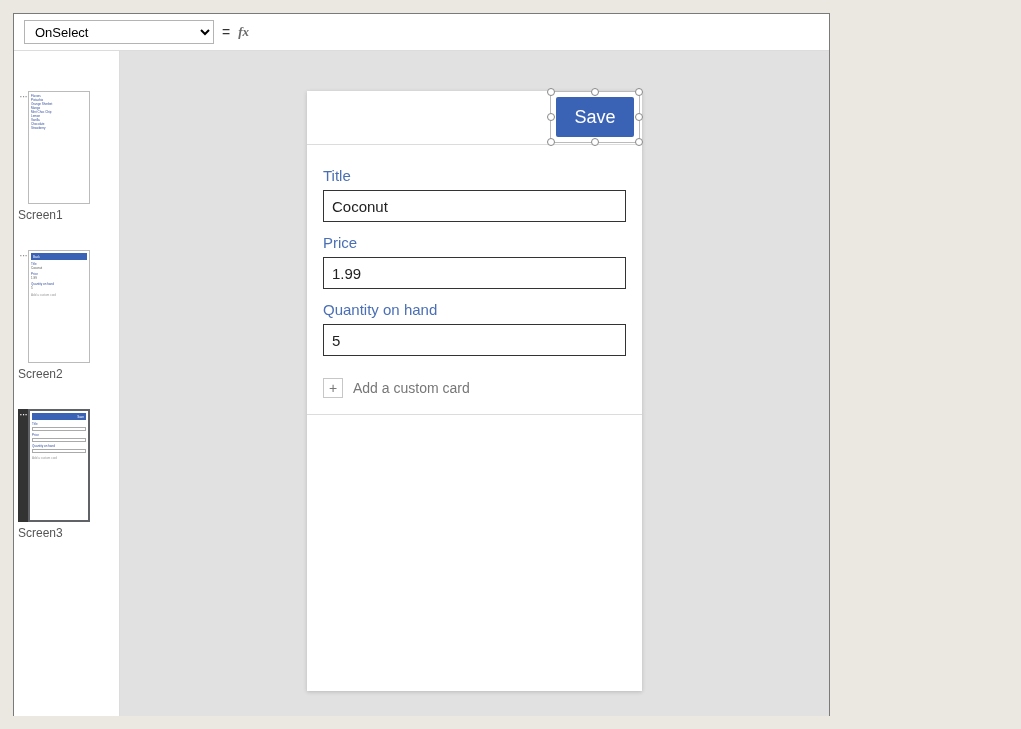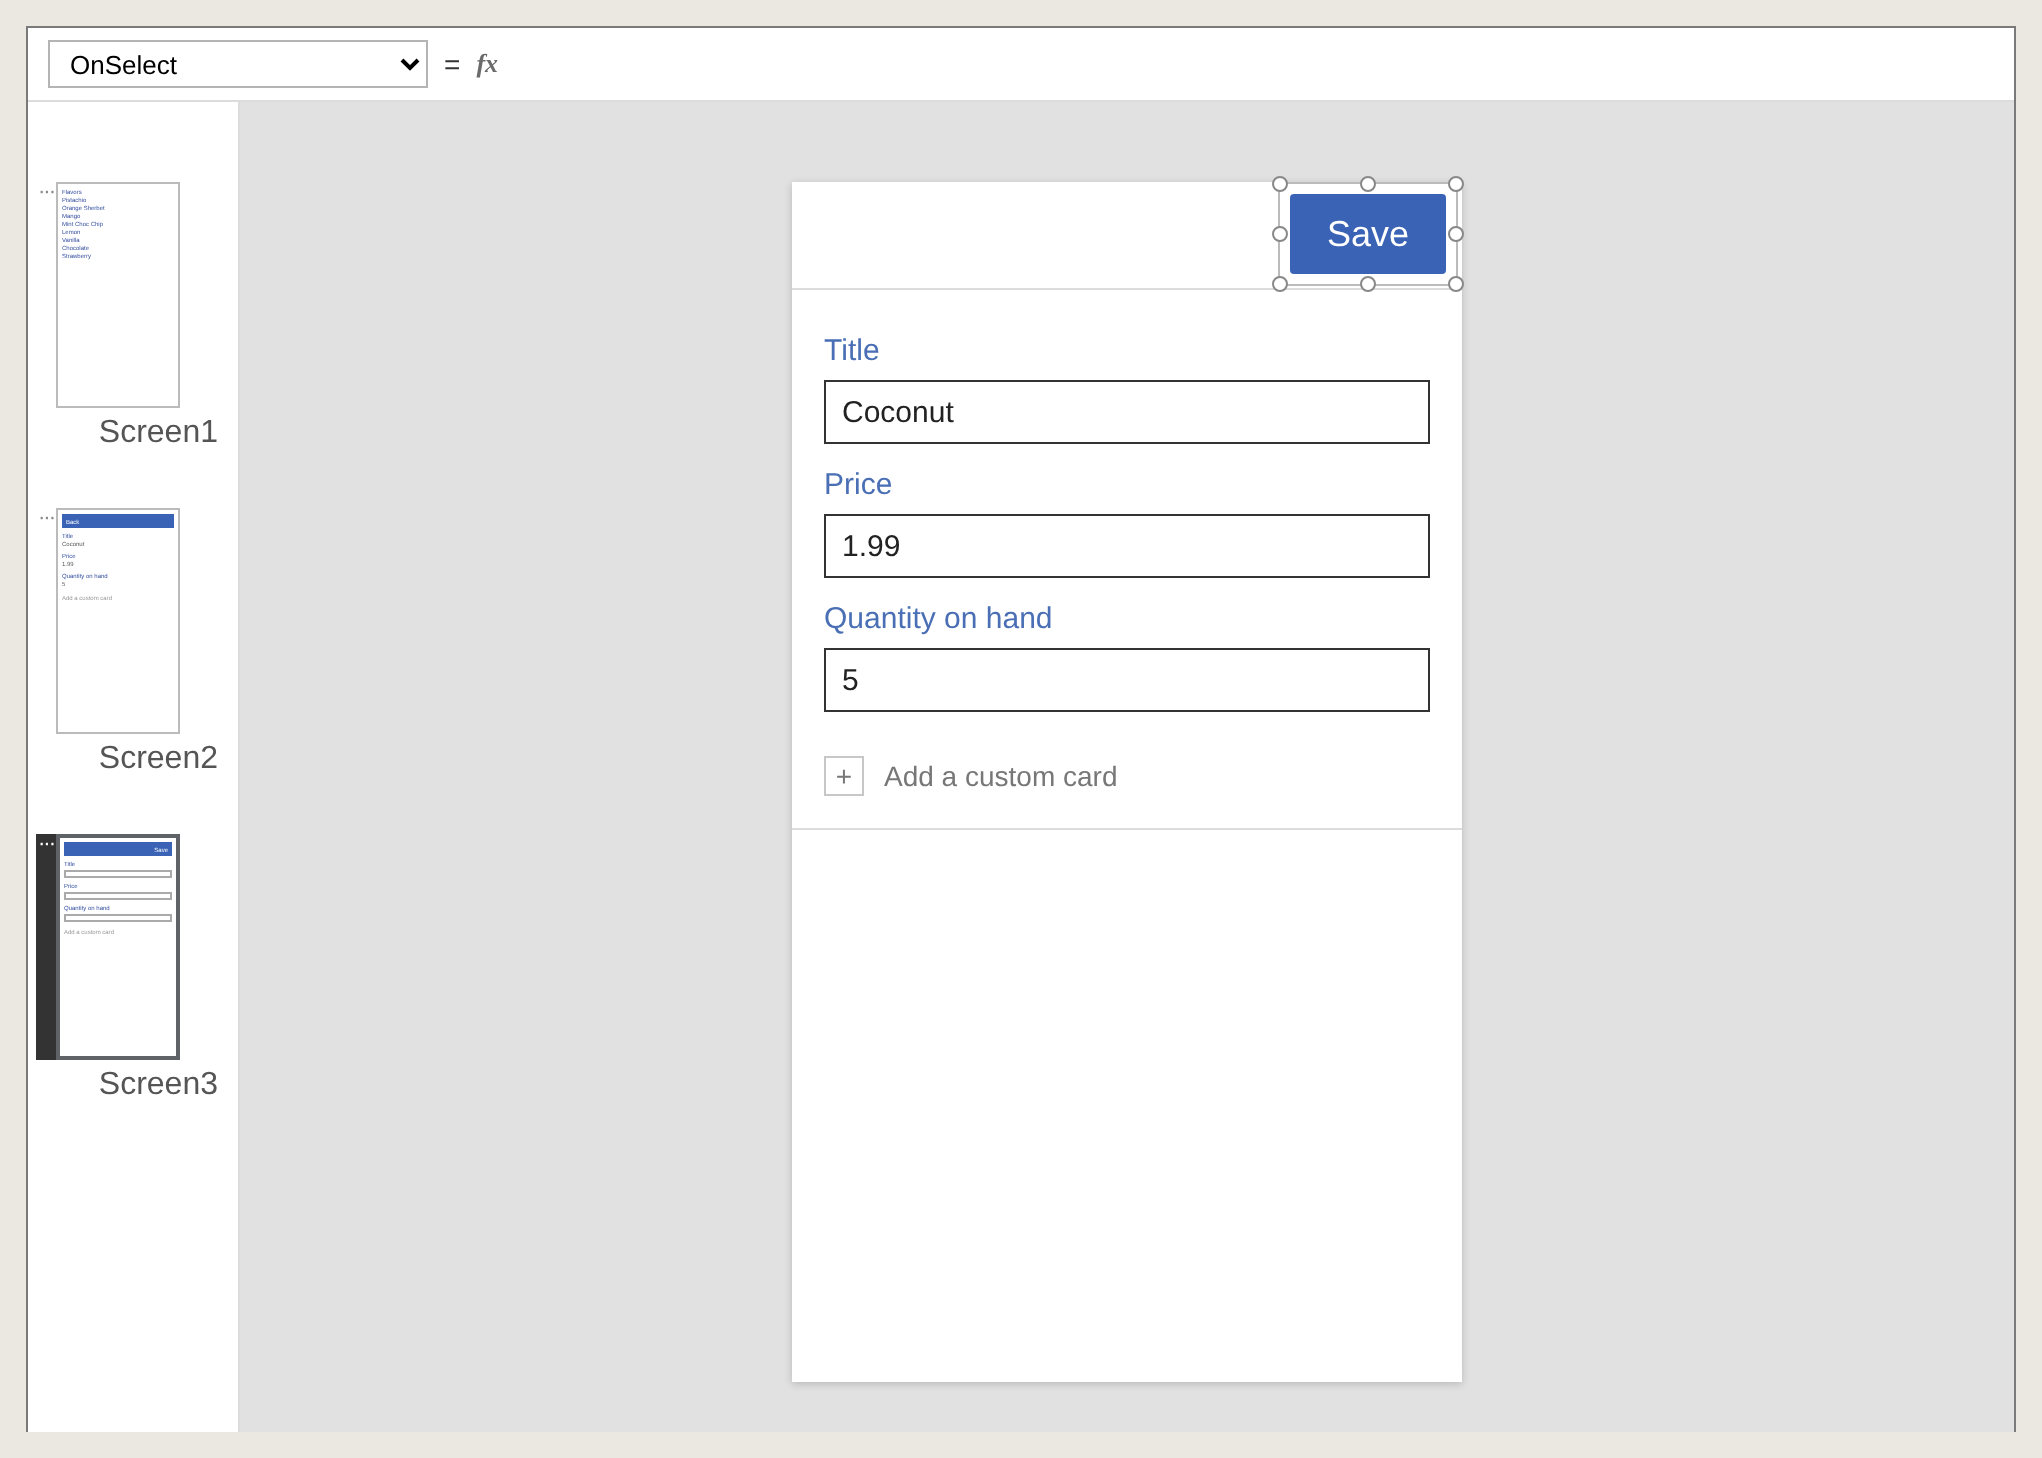--- a/index.html
+++ b/index.html
@@ -8,21 +8,21 @@
     background: #eae8e0;
     width: 1021px;
     height: 729px;
     overflow: hidden;
     position: relative;
   }
   .frame {
     position: absolute;
     left: 13px;
     top: 13px;
-    width: 995px;
+    width: 817px;
     height: 703px;
     background: #fff;
     border: 1px solid #7a7a7a;
   }
 
   
   .formula-bar {
     display: flex;
     align-items: center;
     gap: 8px;
@@ -98,23 +98,23 @@
     height: 113px;
     border: 1px solid #bbb;
     background: #fff;
     position: relative;
     overflow: hidden;
     font-size: 3px;
     color: #334e9e;
     padding: 2px;
   }
   .thumb-caption {
-    font-size: 16px;
+    font-size: 12px;
     color: #555;
-    text-align: right;
+    text-align: left;
     margin-top: 4px;
   }
   .thumb2-header, .thumb3-header {
     height: 7px; background: #3a63b5; color: #fff;
     font-size: 3px; display:flex; align-items:center; padding:0 2px;
   }
   .thumb3-header { justify-content: flex-end; }
   .thumb2-lbl, .thumb3-lbl { color:#334e9e; font-size:3px; margin-top:2px; }
   .thumb2-box, .thumb3-box { border:0.5px solid #aaa; height:4px; margin:1px 0 2px; }
 

